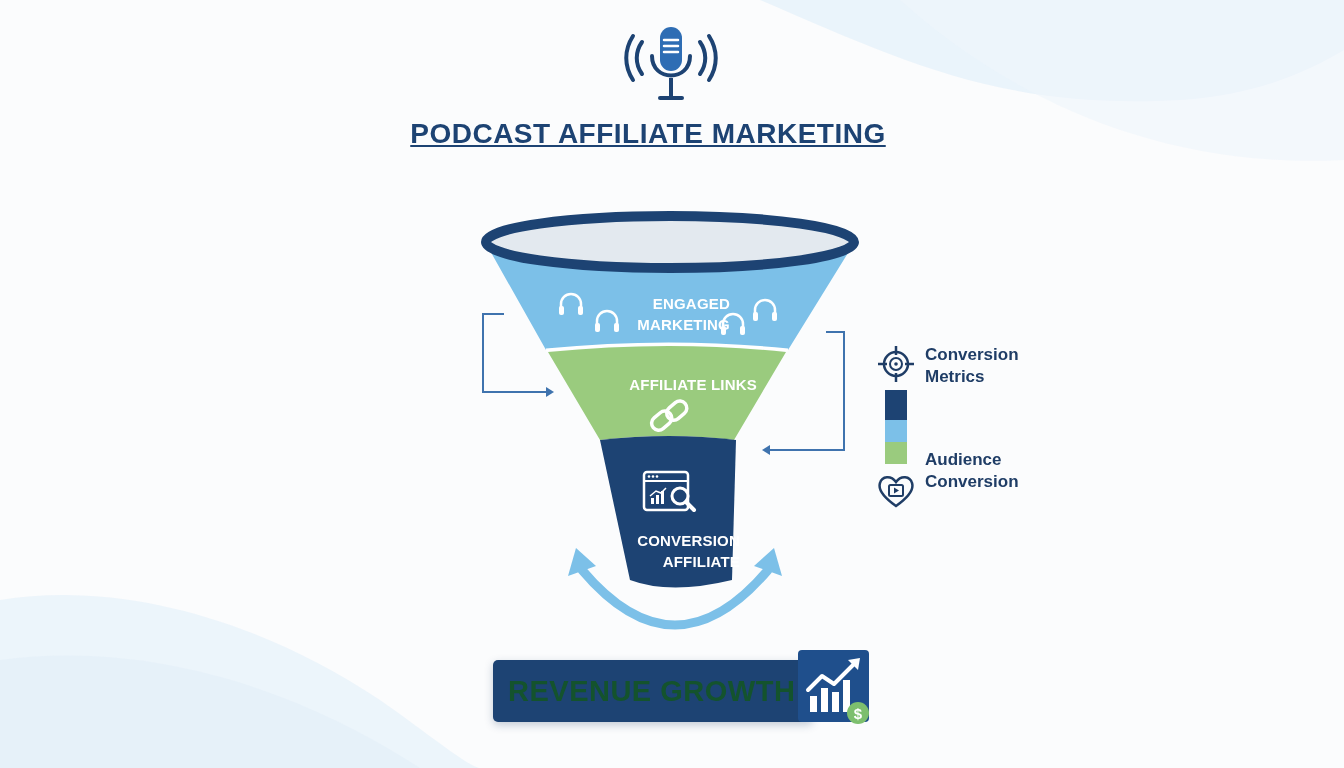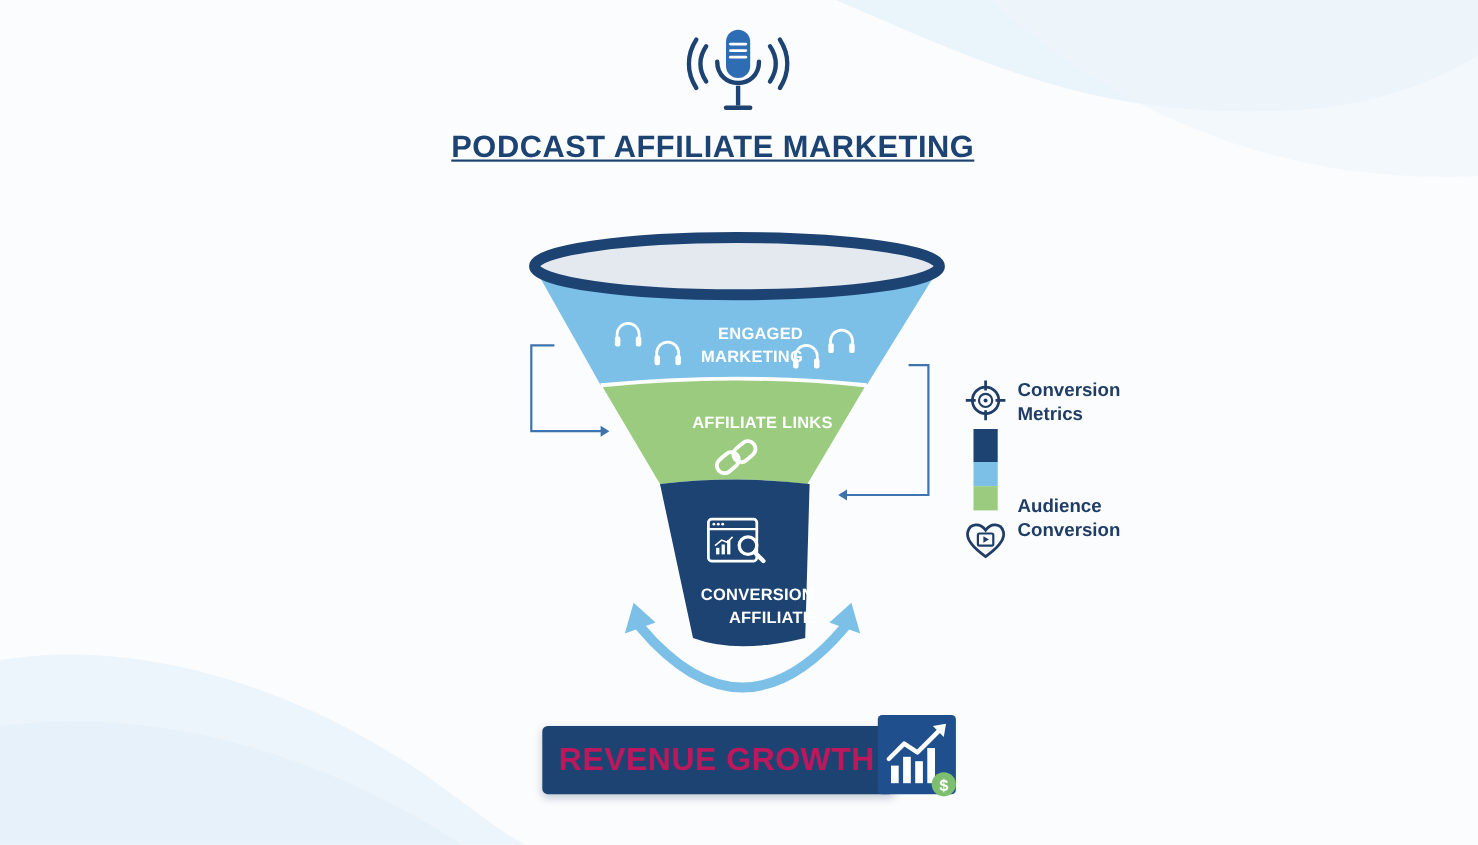--- a/index.html
+++ b/index.html
@@ -18,21 +18,21 @@
     position:absolute; color:#fff; font-weight:bold; text-align:right;
     font-size:15px; line-height:21px; letter-spacing:0.2px;
   }
   .legend-text { position:absolute; color:#1f3d66; font-weight:bold; font-size:17px; line-height:22px; }
   .rev-box {
     position:absolute; left:493px; top:660px; width:320px; height:62px;
     background:#1d4373; border-radius:5px;
     box-shadow:0 3px 8px rgba(30,60,100,0.25);
   }
   .rev-text {
-    position:absolute; left:508px; top:675px; color:#be185d; font-weight:bold;
+    position:absolute; left:508px; top:675px; color:#14532d; font-weight:bold;
     font-size:29px; letter-spacing:0.5px;
   }
   .rev-icon-box {
     position:absolute; left:798px; top:650px; width:71px; height:72px;
     background:#1f4f8c; border-radius:4px;
   }
 </style>
 </head>
 <body>
 

